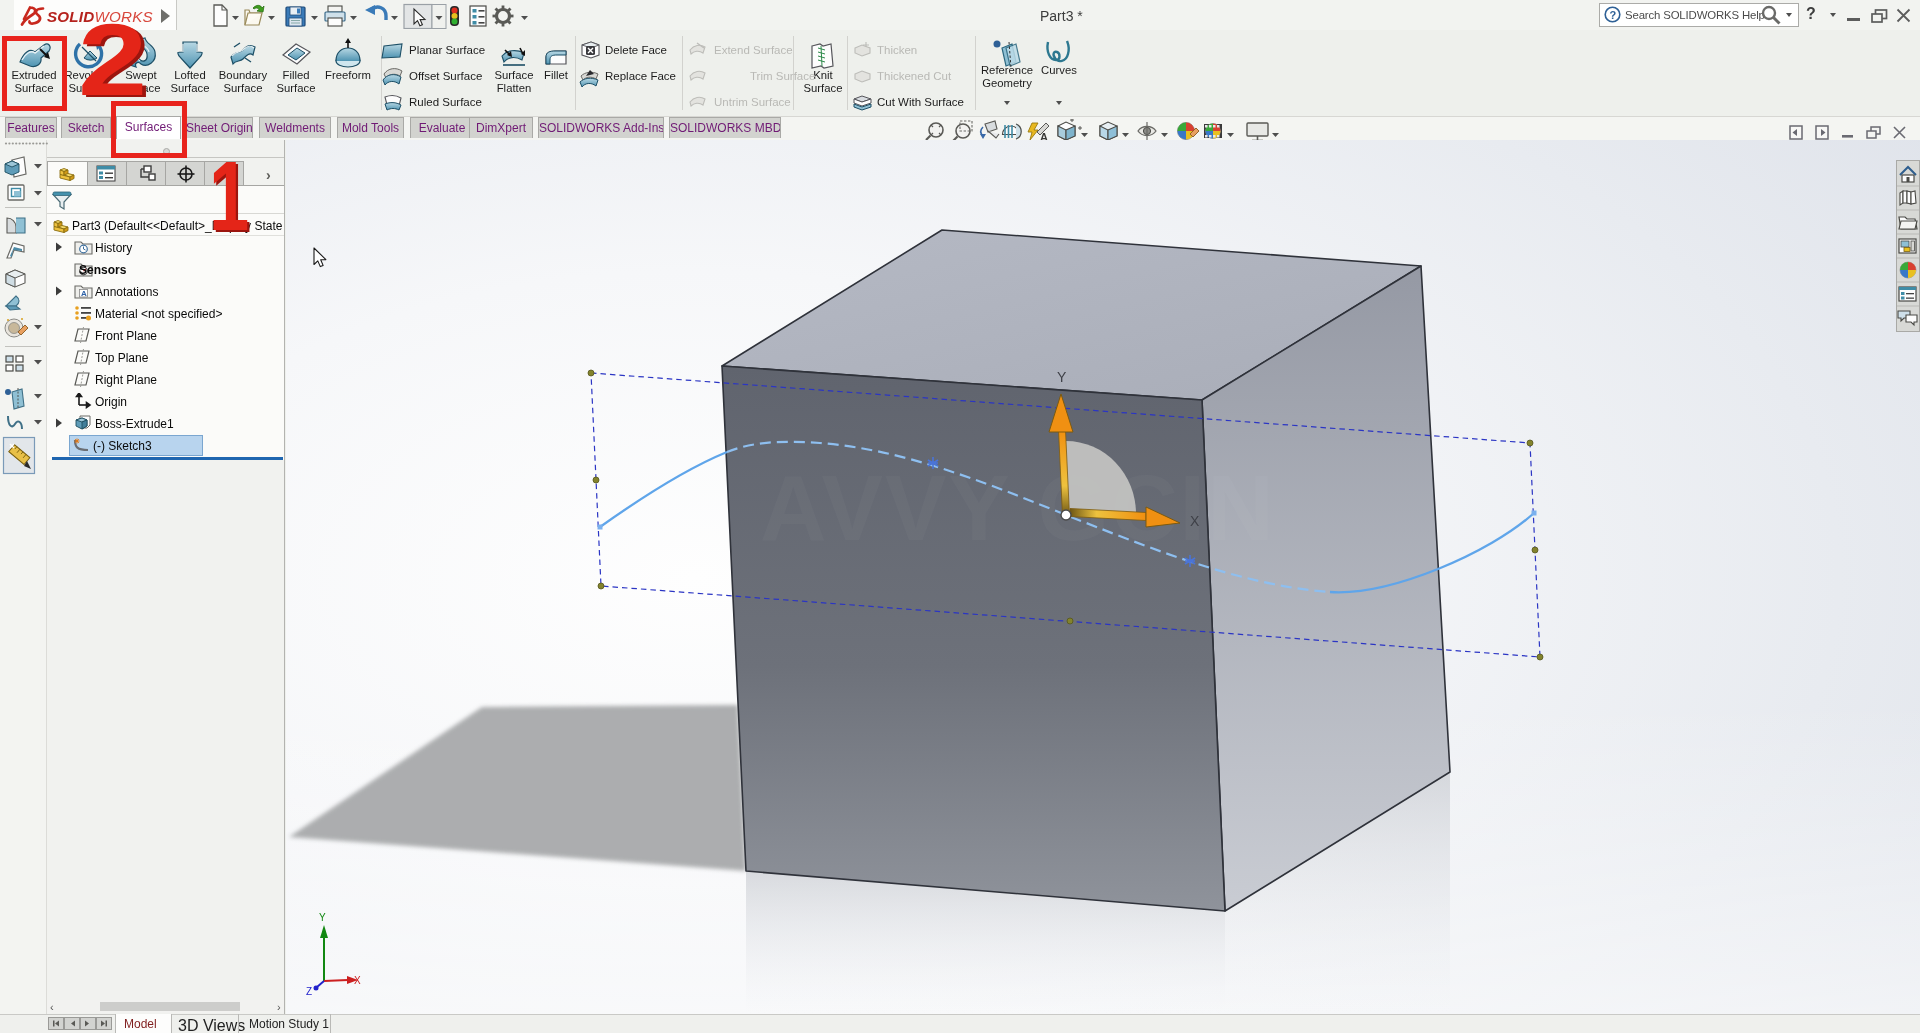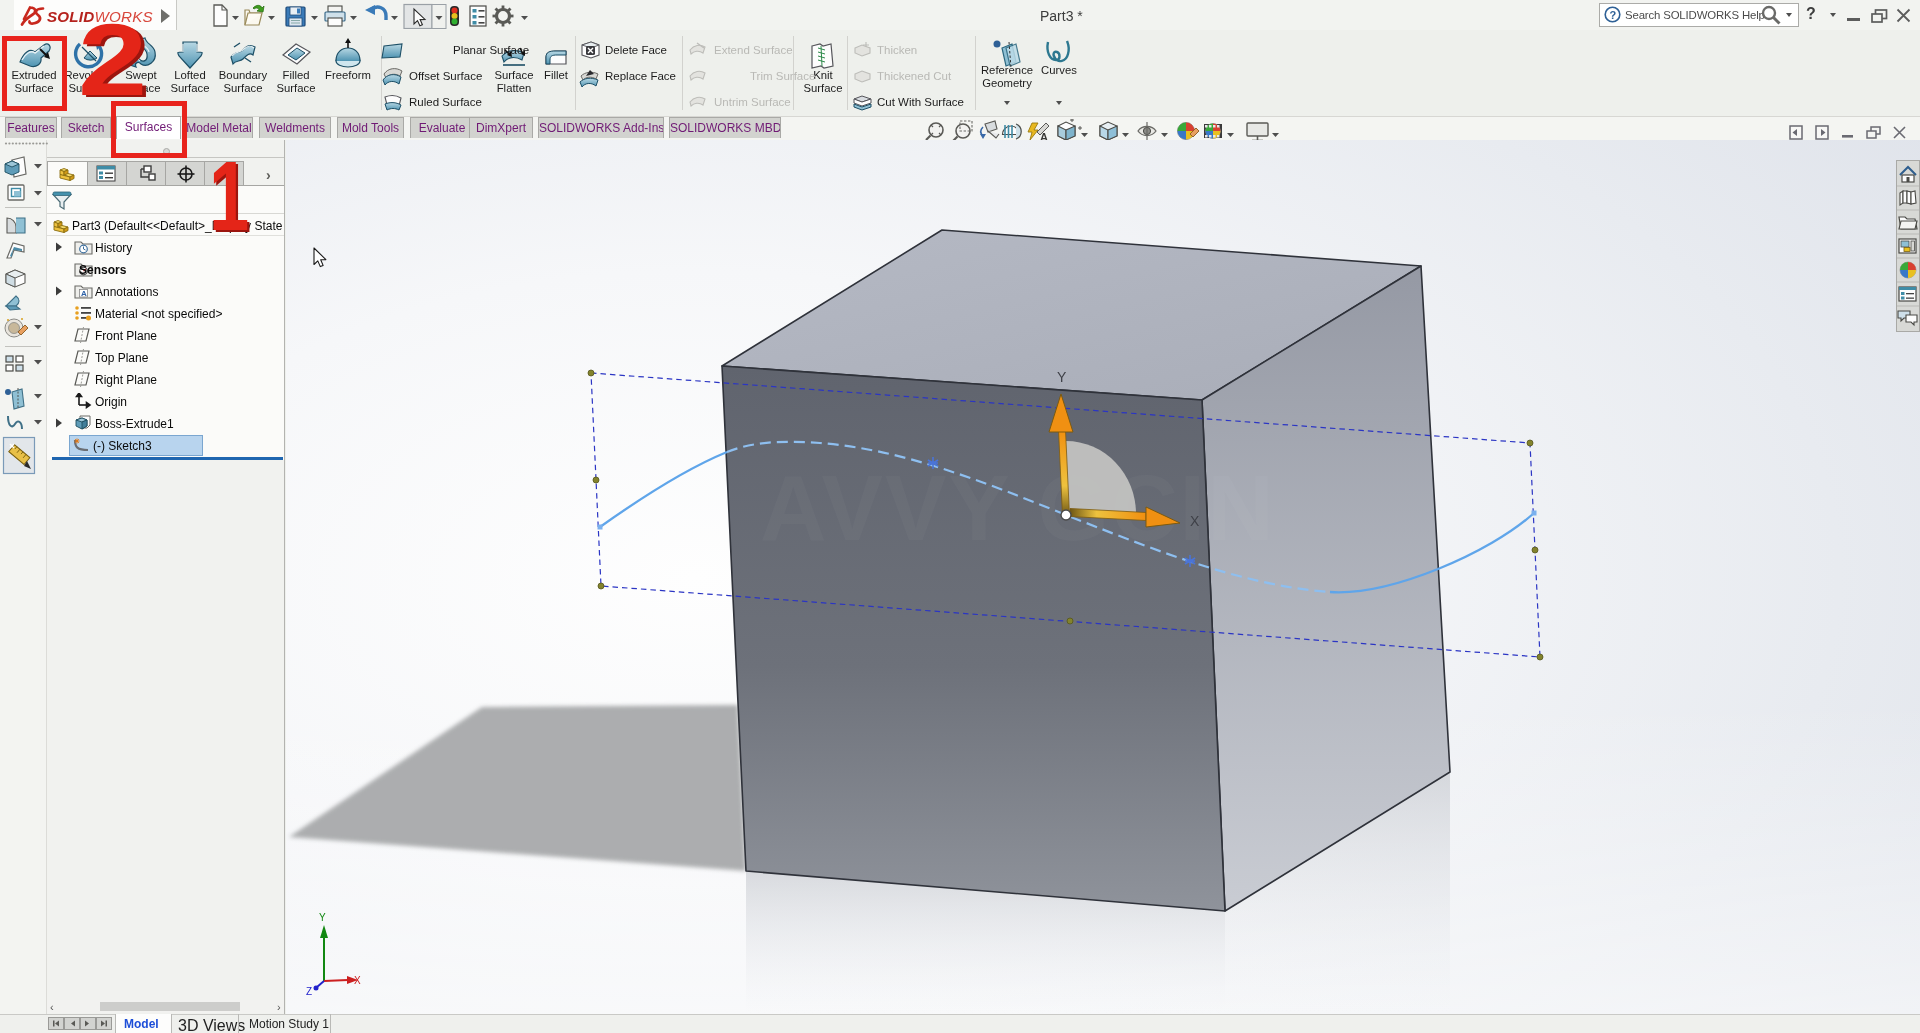--- a/index.html
+++ b/index.html
@@ -270,36 +270,36 @@
   <div class="lbl ab" style="left:266px;top:69px;width:60px;">Filled<br>Surface</div>
   <div class="lbl ab" style="left:318px;top:69px;width:60px;">Freeform</div>
   <div class="lbl ab" style="left:484px;top:69px;width:60px;">Surface<br>Flatten</div>
   <div class="lbl ab" style="left:526px;top:69px;width:60px;">Fillet</div>
   <div class="lbl ab" style="left:793px;top:69px;width:60px;">Knit<br>Surface</div>
   <div class="lbl ab" style="left:977px;top:64px;width:60px;">Reference<br>Geometry</div>
   <div class="lbl ab" style="left:1029px;top:64px;width:60px;">Curves</div>
   <div class="caret" style="left:1004px;top:101px;"></div>
   <div class="caret" style="left:1056px;top:101px;"></div>
 
-  <div class="slbl ab" style="left:409px;top:44px;margin-left:44px;">Planar Surface</div>
+  <div class="slbl ab" style="left:409px;top:44px;">Planar Surface</div>
   <div class="slbl ab" style="left:409px;top:70px;">Offset Surface</div>
   <div class="slbl ab" style="left:409px;top:96px;">Ruled Surface</div>
   <div class="slbl ab" style="left:605px;top:44px;">Delete Face</div>
   <div class="slbl ab" style="left:605px;top:70px;">Replace Face</div>
   <div class="slbl ab dis" style="left:714px;top:44px;">Extend Surface</div>
   <div class="slbl ab dis" style="left:734px;top:70px;margin-left:16px;">Trim Surface</div>
   <div class="slbl ab dis" style="left:714px;top:96px;">Untrim Surface</div>
   <div class="slbl ab dis" style="left:877px;top:44px;">Thicken</div>
   <div class="slbl ab dis" style="left:877px;top:70px;">Thickened Cut</div>
   <div class="slbl ab" style="left:877px;top:96px;">Cut With Surface</div>
 
   <div class="ab" style="left:0;top:117px;width:1920px;height:23px;background:#f4f5f2;"></div>
   <div class="tab" style="left:5px;width:52px;">Features</div>
   <div class="tab" style="left:61px;width:50px;">Sketch</div>
-  <div class="tab" style="left:185px;width:68px;">Model Metal</div>
+  <div class="tab" style="left:185px;width:68px;">Sheet Origin</div>
   <div class="tab" style="left:259px;width:72px;">Weldments</div>
   <div class="tab" style="left:337px;width:67px;">Mold Tools</div>
   <div class="tab" style="left:410px;width:64px;">Evaluate</div>
   <div class="tab" style="left:469px;width:64px;">DimXpert</div>
   <div class="tab" style="left:538px;width:126px;">SOLIDWORKS Add-Ins</div>
   <div class="tab" style="left:669px;width:112px;">SOLIDWORKS MBD</div>
   <div class="tab" style="left:116px;width:65px;background:#fff;border-color:#a9a9a6;top:116px;height:23px;border-bottom:none;">Surfaces</div>
 
   <div class="ab" id="headsup" style="left:920px;top:119px;width:370px;height:24px;">
     <svg width="370" height="24" viewBox="920 119 370 24">
@@ -759,21 +759,21 @@
     <g fill="#5a5a56">
       <polygon points="11,3.5 11,9.5 7,6.5"></polygon>
         <rect x="5" y="3.5" width="1.5" height="6"></rect>
       <polygon points="27,3.5 27,9.5 23,6.5"></polygon>
       <polygon points="37,3.5 37,9.5 41,6.5"></polygon>
       <polygon points="53,3.5 53,9.5 57,6.5"></polygon>
         <rect x="57.5" y="3.5" width="1.5" height="6"></rect>
     </g>
   </svg>
   <div class="ab" style="left:115px;top:1014px;width:57px;height:19px;background:#fdfdfc;border-left:1px solid #b9b9b6;border-right:1px solid #b9b9b6;box-sizing:border-box;"></div>
-  <div class="ab" style="left:124px;top:1017px;font-size:12px;font-weight:bold;color:#1d4ed8;">Model</div>
+  <div class="ab" style="left:124px;top:1017px;font-size:12px;font-weight:normal;color:#7f1d1d;">Model</div>
   <div class="ab" style="left:178px;top:1017px;font-size:16px;color:#222;">3D Views</div>
   <div class="ab" style="left:238px;top:1014px;width:1px;height:19px;background:#b9b9b6;"></div>
   <div class="ab" style="left:249px;top:1017px;font-size:12px;color:#222;">Motion Study 1</div>
   <div class="ab" style="left:330px;top:1014px;width:1px;height:19px;background:#b9b9b6;"></div>
 
   <div class="ab" id="rightstrip" style="left:1896px;top:160px;width:24px;height:172px;background:#d8d9d6;border:1px solid #a9a9a6;box-sizing:border-box;"></div>
   <svg class="ab" style="left:1896px;top:160px;" width="24" height="172" viewBox="1896 160 24 172">
     <g stroke="#b9b9b6" stroke-width="1">
       <line x1="1897" y1="186" x2="1919" y2="186"></line>
         <line x1="1897" y1="210" x2="1919" y2="210"></line>

